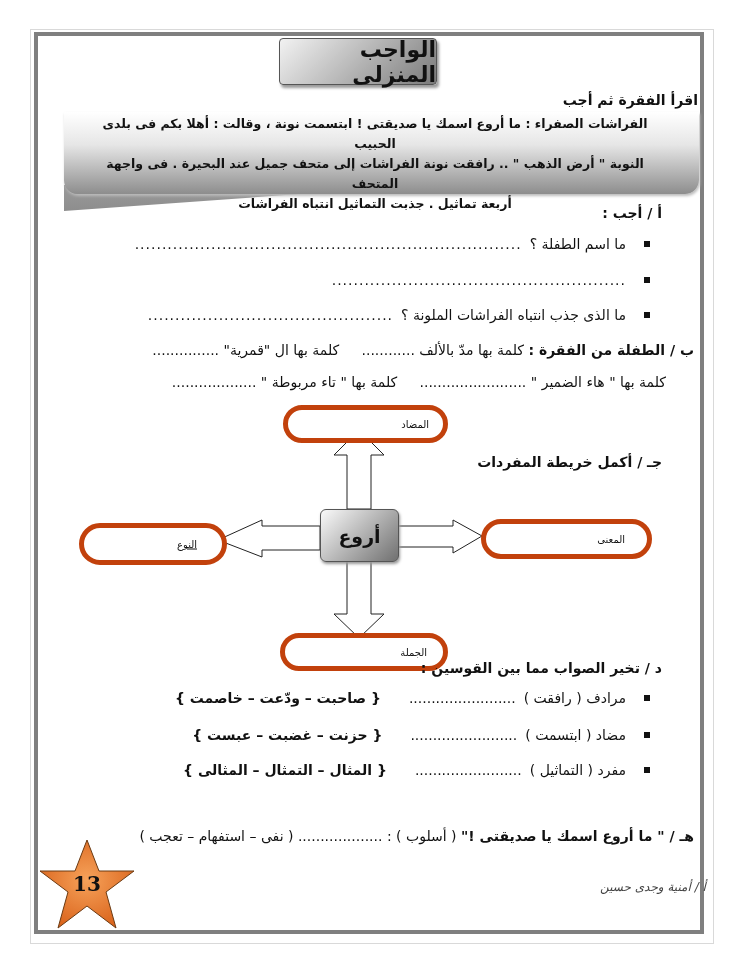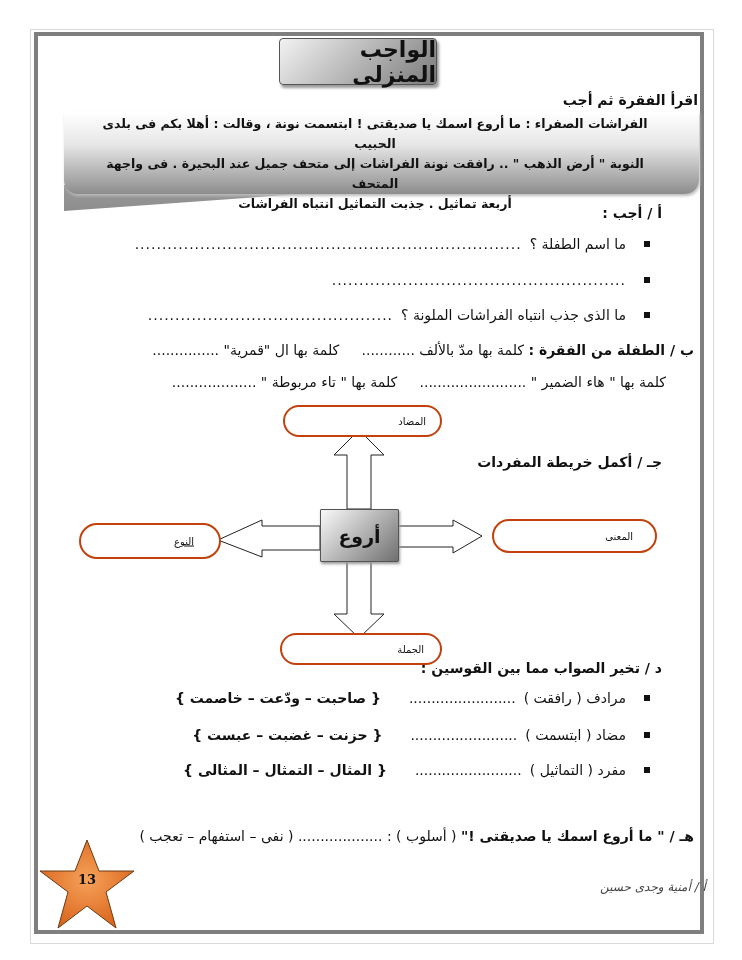--- a/index.html
+++ b/index.html
@@ -25,32 +25,32 @@
                   background:linear-gradient(180deg,#9a9a9a,#8d8d8d);
                   clip-path:polygon(0 0,100% 0,100% 25%,0 100%); }
   .passage-text { position:absolute; left:83px; top:114px; width:584px;
                   direction:rtl; text-align:center; font-weight:bold; font-size:12.5px;
                   line-height:20px; }
   .bullet-row { position:absolute; right:92px; direction:rtl; font-size:14px;
                 display:flex; align-items:center; gap:8px; white-space:nowrap; }
   .sq { width:6px; height:6px; background:#111; display:inline-block; margin-left:10px; }
   .dots { letter-spacing:1px; }
   .line { position:absolute; direction:rtl; font-size:14px; white-space:nowrap; }
-  .oval { position:absolute; border:2px solid #c2410c; border-radius:22px; background:#fff;
+  .oval { position:absolute; border:5px solid #c2410c; border-radius:22px; background:#fff;
           font-size:10px; direction:rtl; }
   .oval span { position:absolute; top:50%; transform:translateY(-50%); }
   .center-box { position:absolute; left:320px; top:509px; width:77px; height:51px;
-                border:1px solid #555; border-radius:1px;
+                border:1px solid #555; border-radius:6px;
                 background:linear-gradient(135deg,#fafafa 0%,#bcbcbc 45%,#707070 100%);
                 box-shadow:1px 2px 3px #999;
                 display:flex; align-items:center; justify-content:center;
                 font-weight:bold; font-size:19px; }
   .star-wrap { position:absolute; left:38px; top:838px; width:98px; height:92px; }
   .star-num { position:absolute; left:0; top:34px; width:98px; text-align:center;
-              font-family:"DejaVu Serif", serif; font-weight:bold; font-size:13px; }
+              font-family:"DejaVu Serif", serif; font-weight:bold; font-size:20px; }
   .sig { position:absolute; left:600px; top:880px; font-size:12px; color:#444;
          font-style:italic; direction:rtl; }
   .bold { font-weight:bold; }
 </style>
 </head>
 <body>
 
 <div class="frame-outer"></div>
 <div class="frame"></div>
 
@@ -108,21 +108,21 @@
   <polygon points="347,560 347,614 334,614 359,638 384,614 371,614 371,560" fill="#fff" stroke="#222" stroke-width="1"></polygon>
 
   <polygon points="397,526 453,526 453,520 482,536 453,553 453,547 397,547" fill="#fff" stroke="#222" stroke-width="1"></polygon>
 
   <polygon points="320,526 262,526 262,520 218,540 262,557 262,550 320,550" fill="#fff" stroke="#222" stroke-width="1"></polygon>
 </svg>
 
 <div class="oval" style="left:283px; top:405px; width:155px; height:28px;">
   <span style="right:14px;">المضاد</span>
 </div>
-<div class="oval" style="left:492px; top:519px; width:161px; height:30px;">
+<div class="oval" style="left:481px; top:519px; width:161px; height:30px;">
   <span style="right:22px;">المعنى</span>
 </div>
 <div class="oval" style="left:79px; top:523px; width:138px; height:32px;">
   <span style="right:25px;text-decoration:underline;">النوع</span>
 </div>
 <div class="oval" style="left:280px; top:633px; width:158px; height:28px;">
   <span style="right:16px;">الجملة</span>
 </div>
 
 <div class="center-box">أروع</div>

